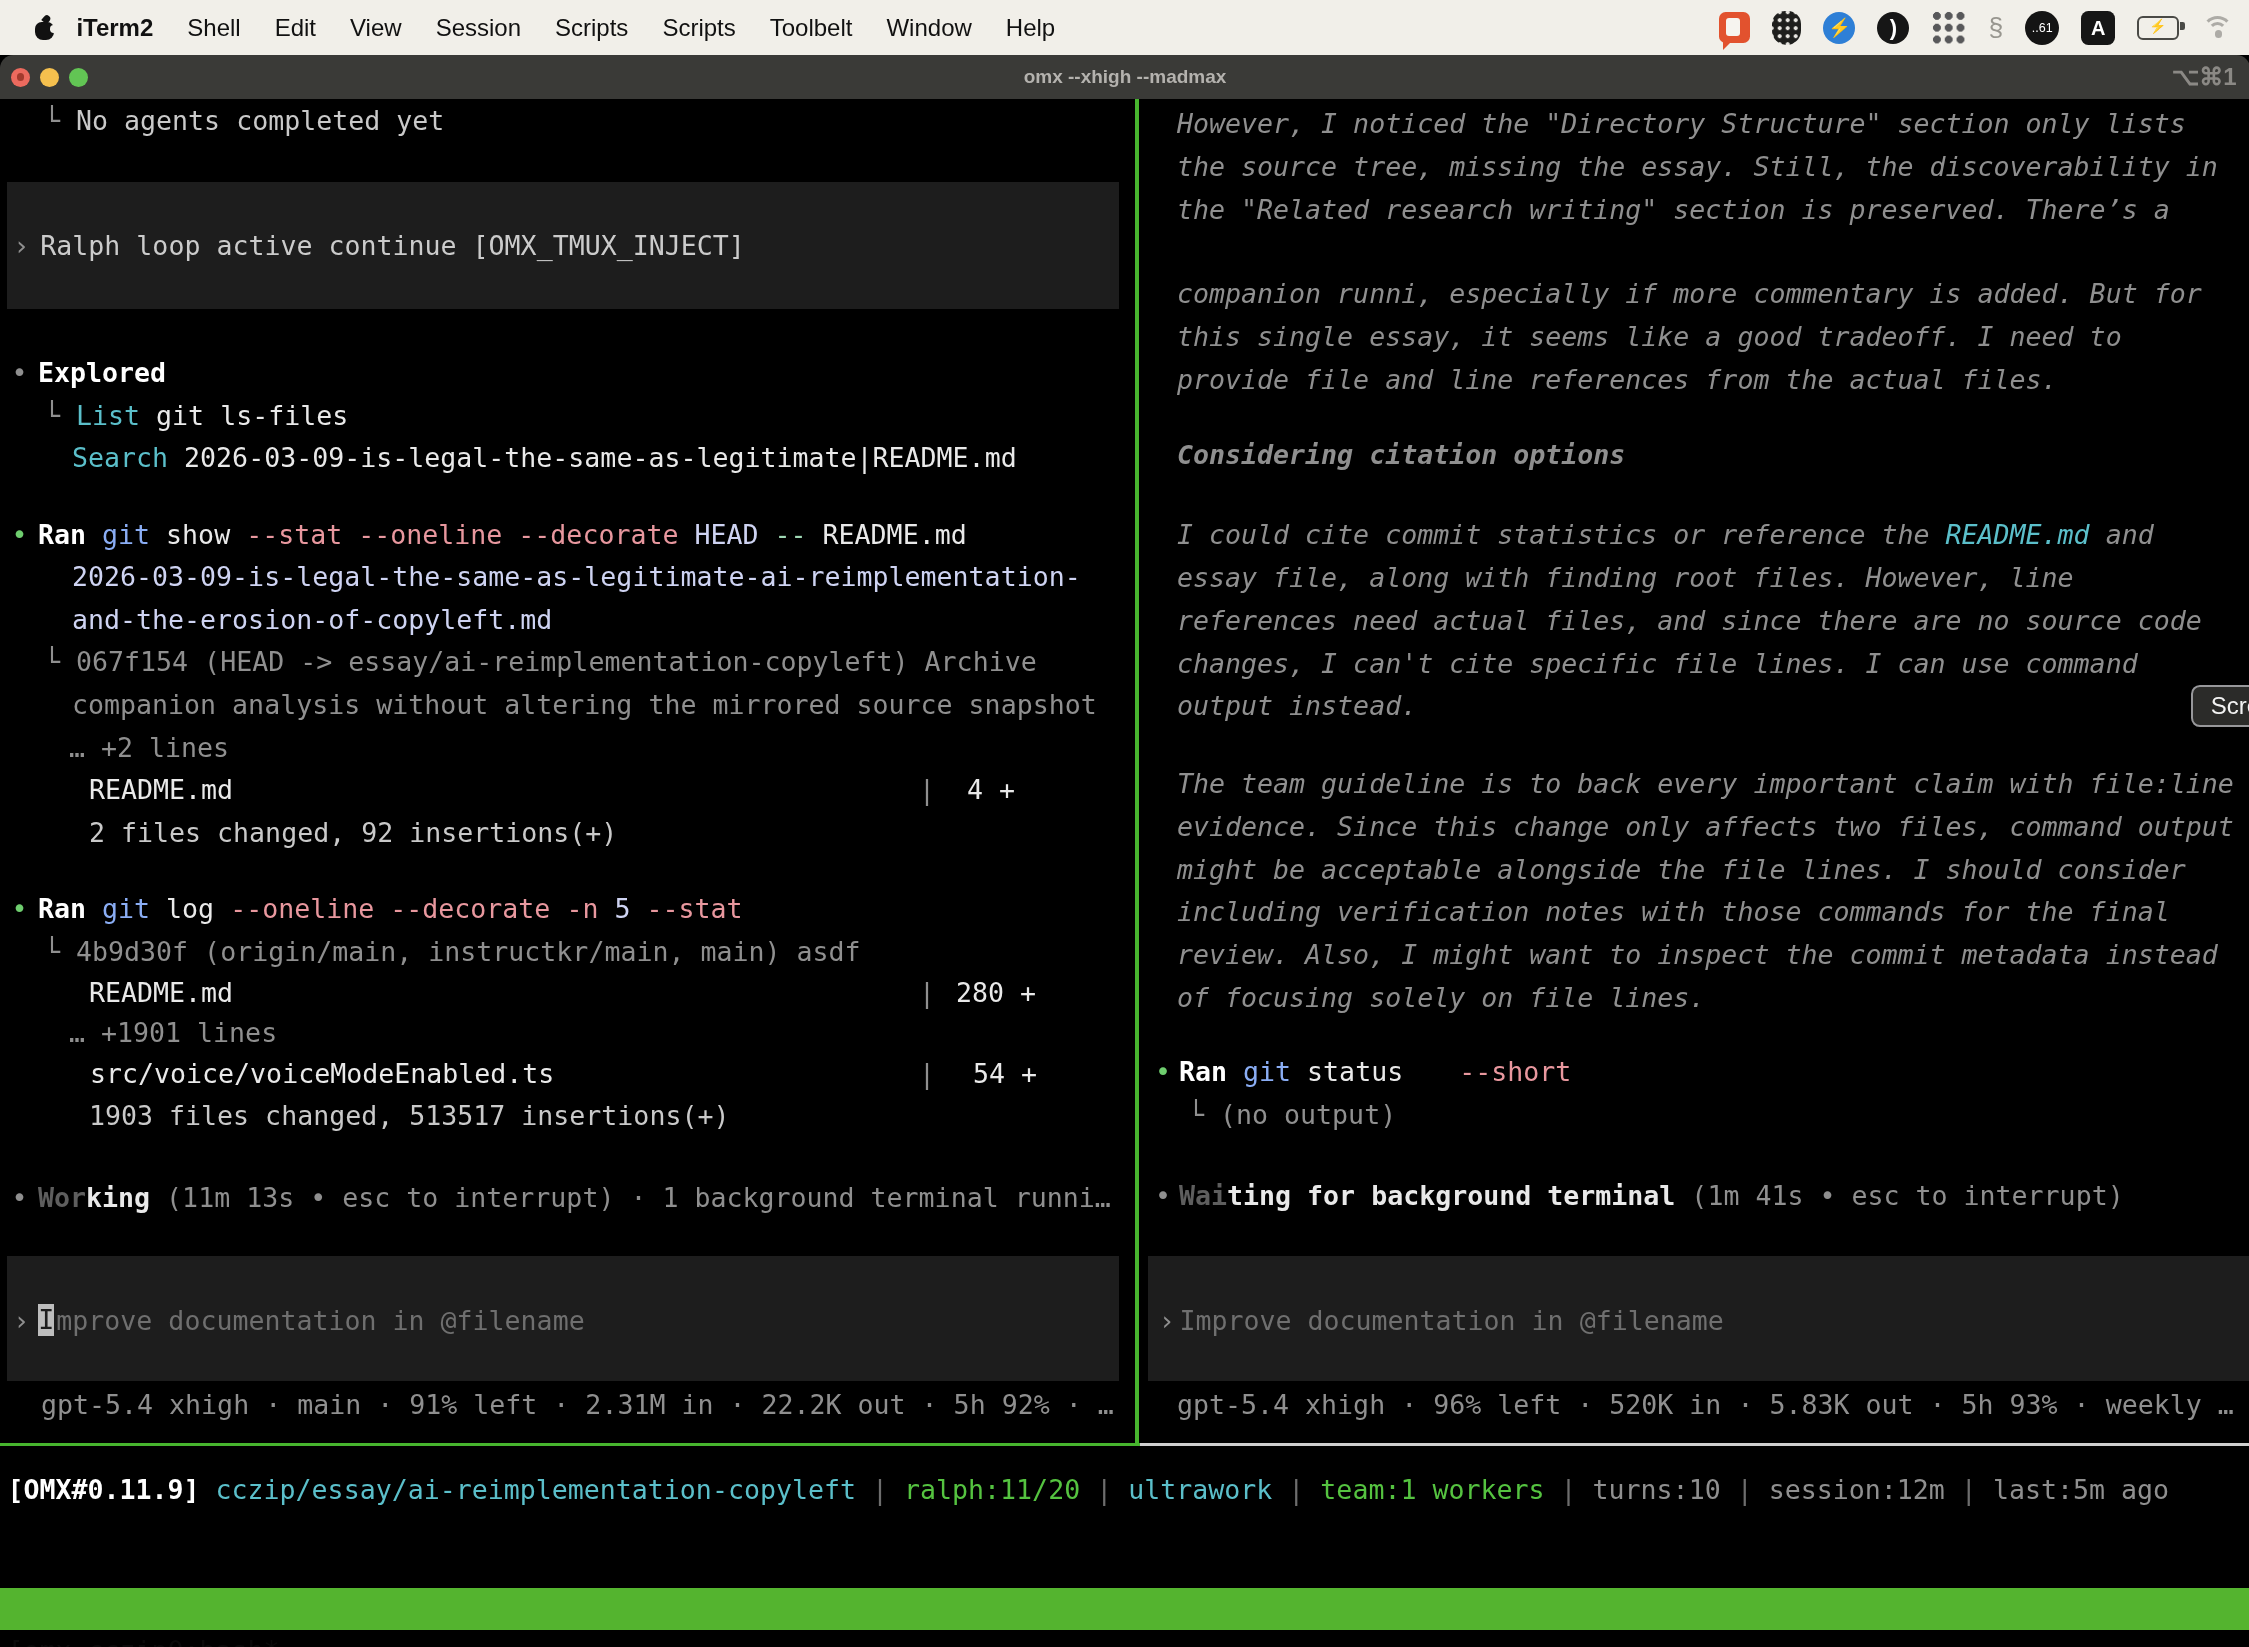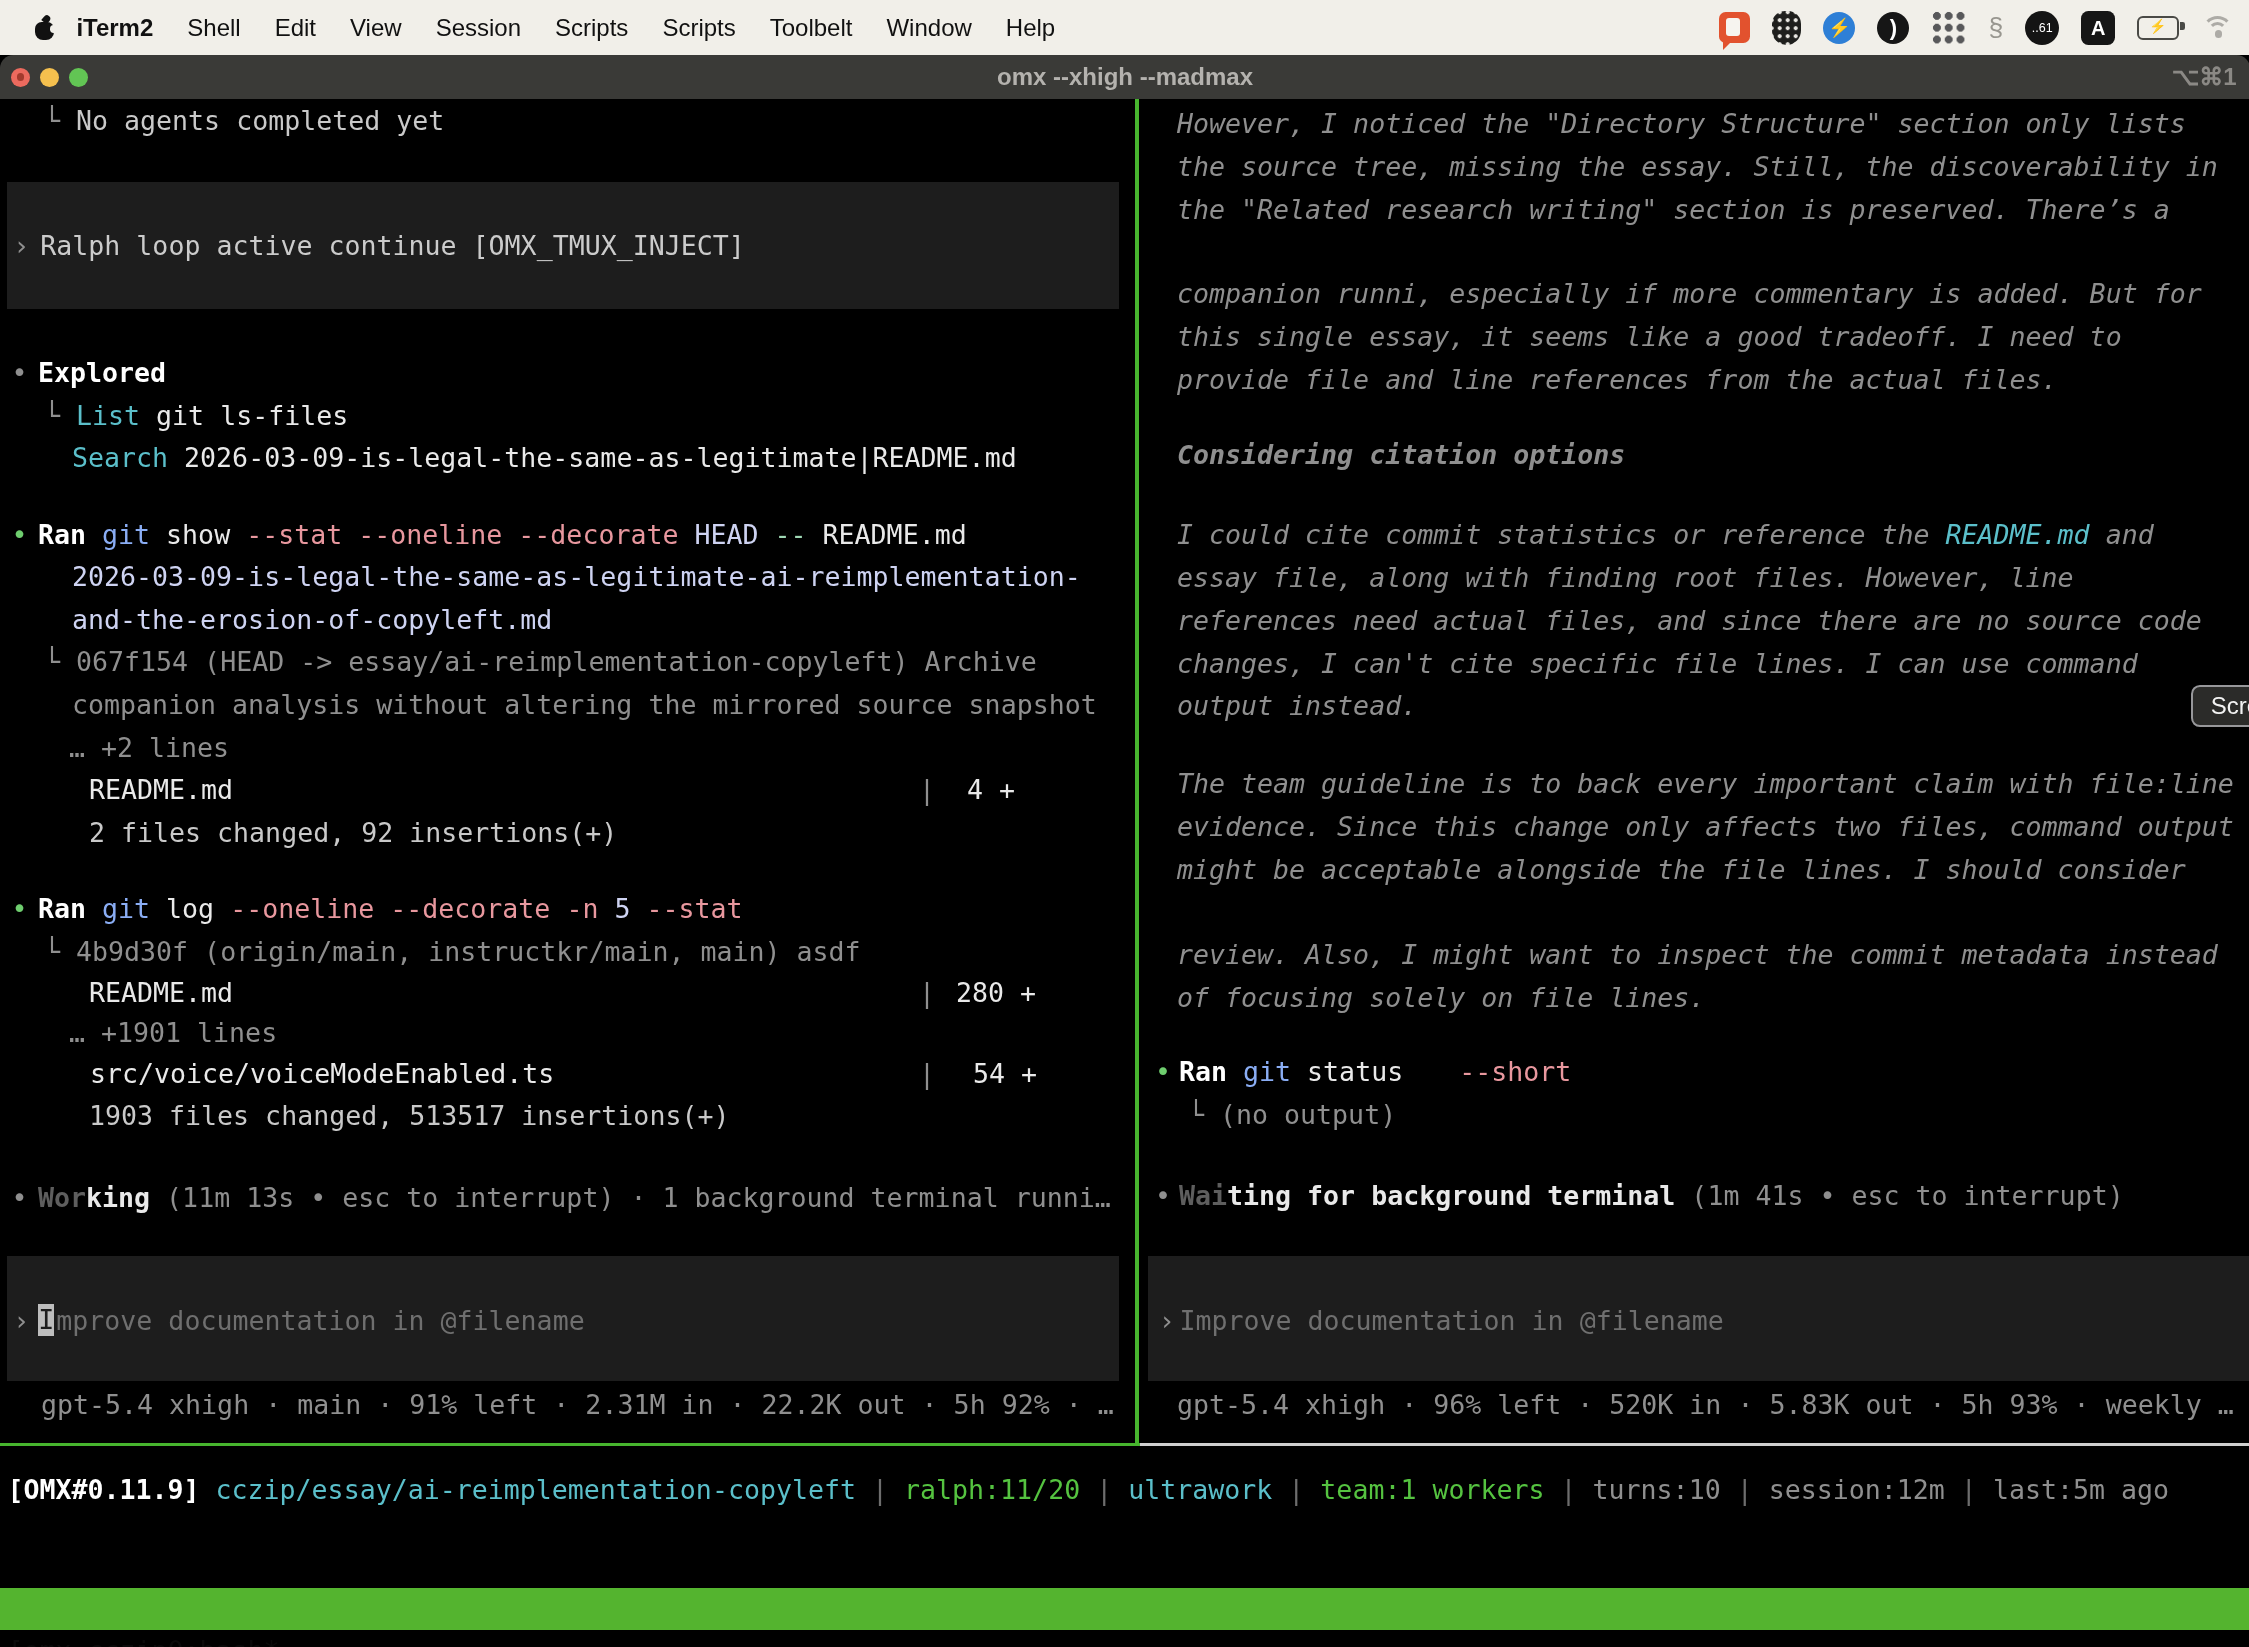--- a/index.html
+++ b/index.html
@@ -34,21 +34,21 @@
   .wifi .w3{left:13.3px;top:16px;width:7.4px;height:7.4px;border:0;background:#adaba6}
 
   
   .window{position:absolute;top:55px;left:0;width:2250px;height:1592px;background:#000;border-radius:13.3px;overflow:hidden;z-index:10}
   .titlebar{position:absolute;top:0;left:0;width:100%;height:44px;background:#3a3a37}
   .tl{position:absolute;top:12.5px;width:19px;height:19px;border-radius:50%}
   .tl.red{left:11px;background:#ec6a5e}
   .tl.red:after{content:"";position:absolute;left:5.9px;top:5.9px;width:7.4px;height:7.4px;border-radius:50%;background:#a33a2d}
   .tl.yellow{left:40px;background:#f5c04e}
   .tl.green{left:69px;background:#62c554}
-  .wtitle{position:absolute;left:0;width:100%;text-align:center;line-height:44px;color:#b4b2ae;font-size:24px;font-weight:bold}
+  .wtitle{position:absolute;left:0;width:100%;text-align:center;line-height:44px;color:#b4b2ae;font-size:19px;font-weight:bold}
   .wshort{position:absolute;right:13.3px;line-height:44px;color:#8b8985;font-size:24px;font-weight:bold}
 
   .pane{position:absolute;top:44px;height:1344px;background:#000}
   .pane.left{left:0;width:1137px}
   .pane.right{left:1141px;width:1109px}
   .tbox{position:absolute;background:#1d1d1d}
   .vdiv{position:absolute;left:1135px;top:44px;width:4.4px;height:1344px;background:#47b52e}
   .hb1{position:absolute;top:1388px;left:0;width:1140px;height:3px;background:#47b52e}
   .hb2{position:absolute;top:1388px;left:1140px;width:1110px;height:3px;background:#cfcfcf}
 
@@ -147,20 +147,21 @@
       <div class="tline" style="top: 259px; left: 36px;"><span style="color: rgb(143, 143, 143); font-style: italic;">provide file and line references from the actual files.</span></div>
       <div class="tline" style="top: 334px; left: 36px;"><span style="color: rgb(143, 143, 143); font-weight: bold; font-style: italic;">Considering citation options</span></div>
       <div class="tline" style="top: 414px; left: 36px;"><span style="color: rgb(143, 143, 143); font-style: italic;">I could cite commit statistics or reference the </span><span style="color: rgb(91, 191, 202); font-style: italic;">README.md</span><span style="color: rgb(143, 143, 143); font-style: italic;"> and</span></div>
       <div class="tline" style="top: 457px; left: 36px;"><span style="color: rgb(143, 143, 143); font-style: italic;">essay file, along with finding root files. However, line</span></div>
       <div class="tline" style="top: 500px; left: 36px; text-align: right;"><span style="color: rgb(143, 143, 143); font-style: italic;">references need actual files, and since there are no source code</span></div>
       <div class="tline" style="top: 543px; left: 36px;"><span style="color: rgb(143, 143, 143); font-style: italic;">changes, I can't cite specific file lines. I can use command</span></div>
       <div class="tline" style="top: 585px; left: 36px;"><span style="color: rgb(143, 143, 143); font-style: italic;">output instead.</span></div>
       <div class="tline" style="top: 663px; left: 36px;"><span style="color: rgb(143, 143, 143); font-style: italic;">The team guideline is to back every important claim with file:line</span></div>
       <div class="tline" style="top: 706px; left: 36px;"><span style="color: rgb(143, 143, 143); font-style: italic;">evidence. Since this change only affects two files, command output</span></div>
       <div class="tline" style="top: 749px; left: 36px;"><span style="color: rgb(143, 143, 143); font-style: italic;">might be acceptable alongside the file lines. I should consider</span></div>
+      <div class="tline" style="top: 791px; left: 36px;"><span style="color: rgb(143, 143, 143); font-style: italic;">including verification notes with those commands for the final</span></div>
       <div class="tline" style="top: 834px; left: 36px;"><span style="color: rgb(143, 143, 143); font-style: italic;">review. Also, I might want to inspect the commit metadata instead</span></div>
       <div class="tline" style="top: 877px; left: 36px;"><span style="color: rgb(143, 143, 143); font-style: italic;">of focusing solely on file lines.</span></div>
       <div class="tline" style="top: 951px; left: 38px;"><span style="color: rgb(111, 206, 111); position: absolute; left: -24px;">•</span><span style="color: rgb(255, 255, 255); font-weight: bold;">Ran </span><span style="color: rgb(138, 173, 244);">git </span><span style="color: rgb(233, 233, 233);">status </span><span style="color: rgb(232, 151, 158); margin-left: 40px;">--short</span></div>
       <div class="tline" style="top: 994px; left: 47px;"><span style="color: rgb(143, 143, 143);">└ </span><span style="color: rgb(143, 143, 143);">(no output)</span></div>
       <div class="tline" style="top: 1075px; left: 38px;"><span style="color: rgb(143, 143, 143); position: absolute; left: -24px;">•</span><span style="color: rgb(94, 94, 94); font-weight: bold;">Wai</span><span style="color: rgb(233, 233, 233); font-weight: bold;">ting for background terminal</span><span style="color: rgb(143, 143, 143);"> (1m 41s • esc to interrupt)</span></div>
       <div class="tline" style="top: 1200px; left: 17.7px;"><span style="color: rgb(143, 143, 143);">›</span><span style="color: rgb(111, 111, 111); position: absolute; left: 20.7px;">Improve documentation in @filename</span></div>
       <div class="tline" style="top: 1284px; left: 36px;"><span style="color: rgb(143, 143, 143);">gpt-5.4 xhigh · 96% left · 520K in · 5.83K out · 5h 93% · weekly …</span></div>
     </div>
 
   <div class="vdiv"></div>

